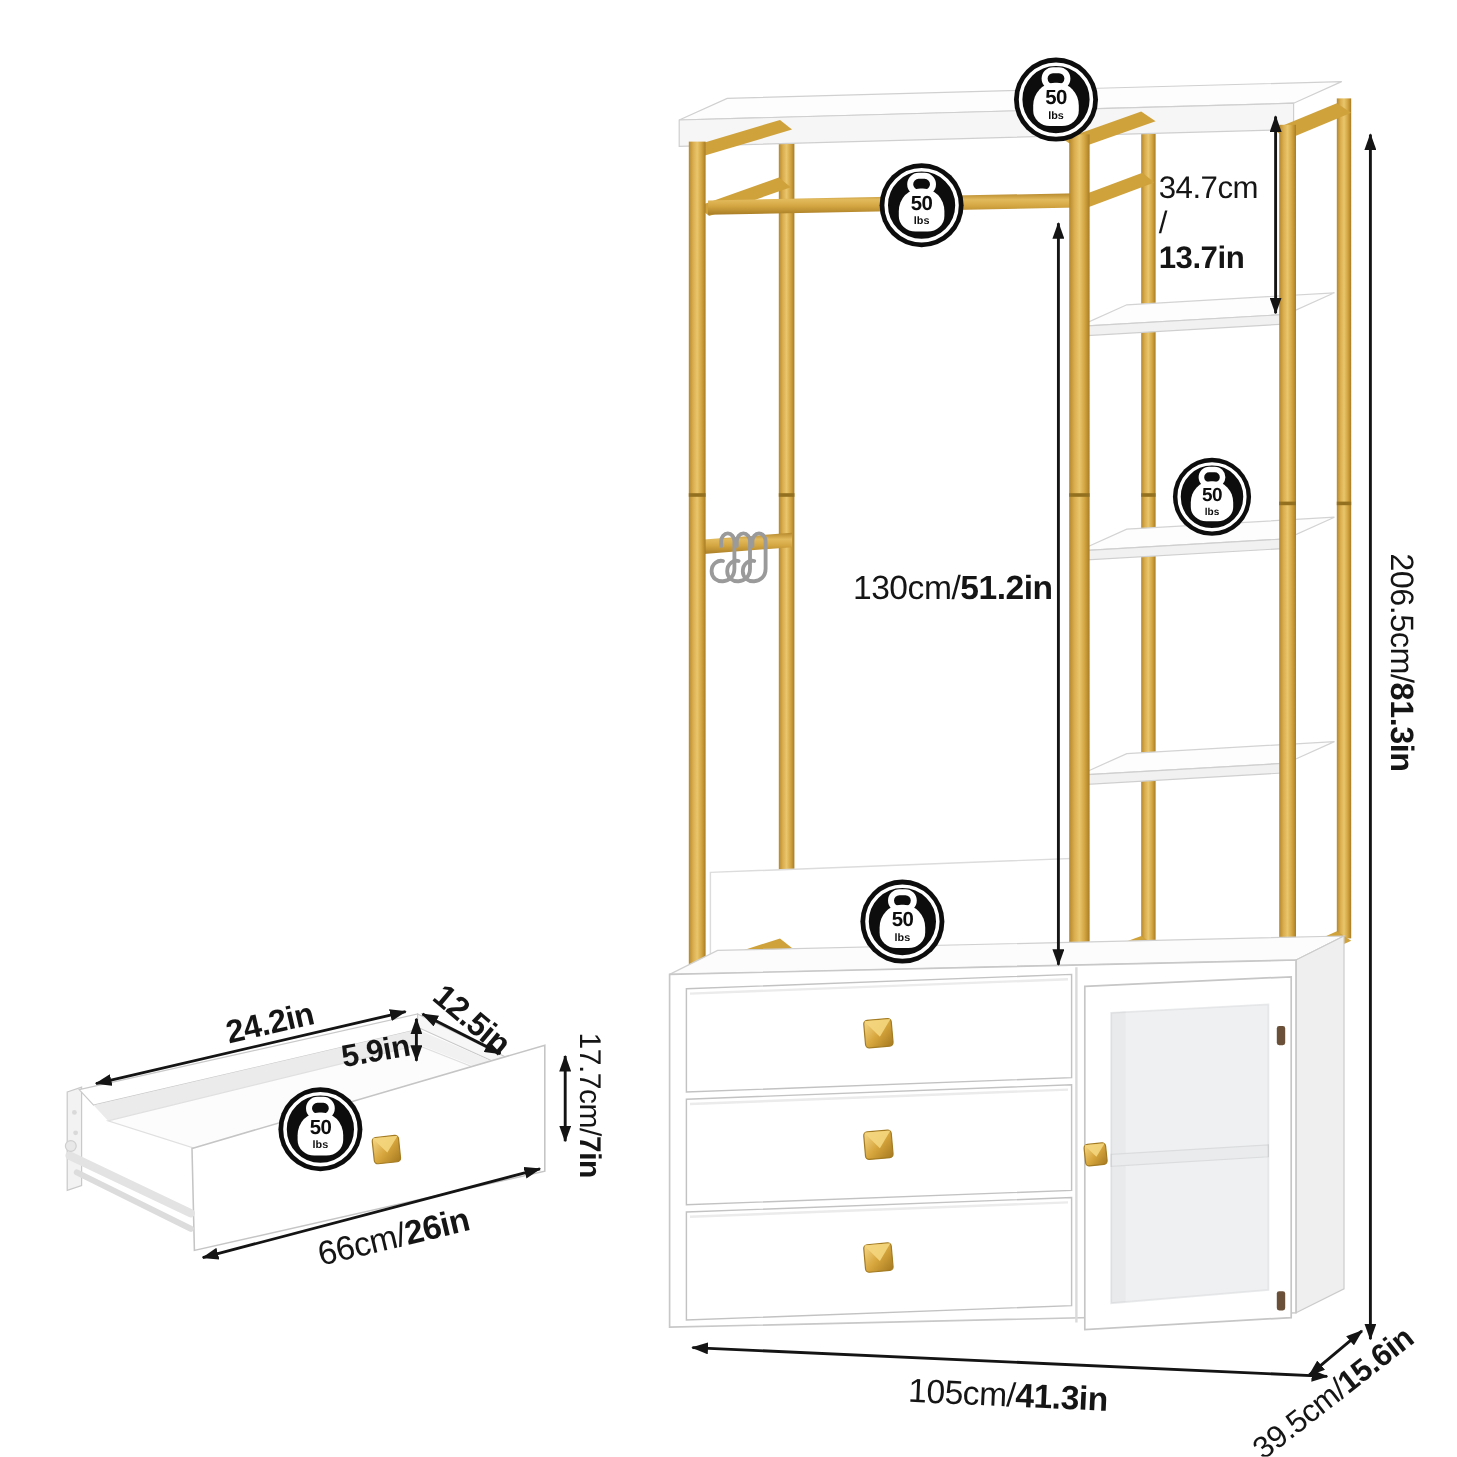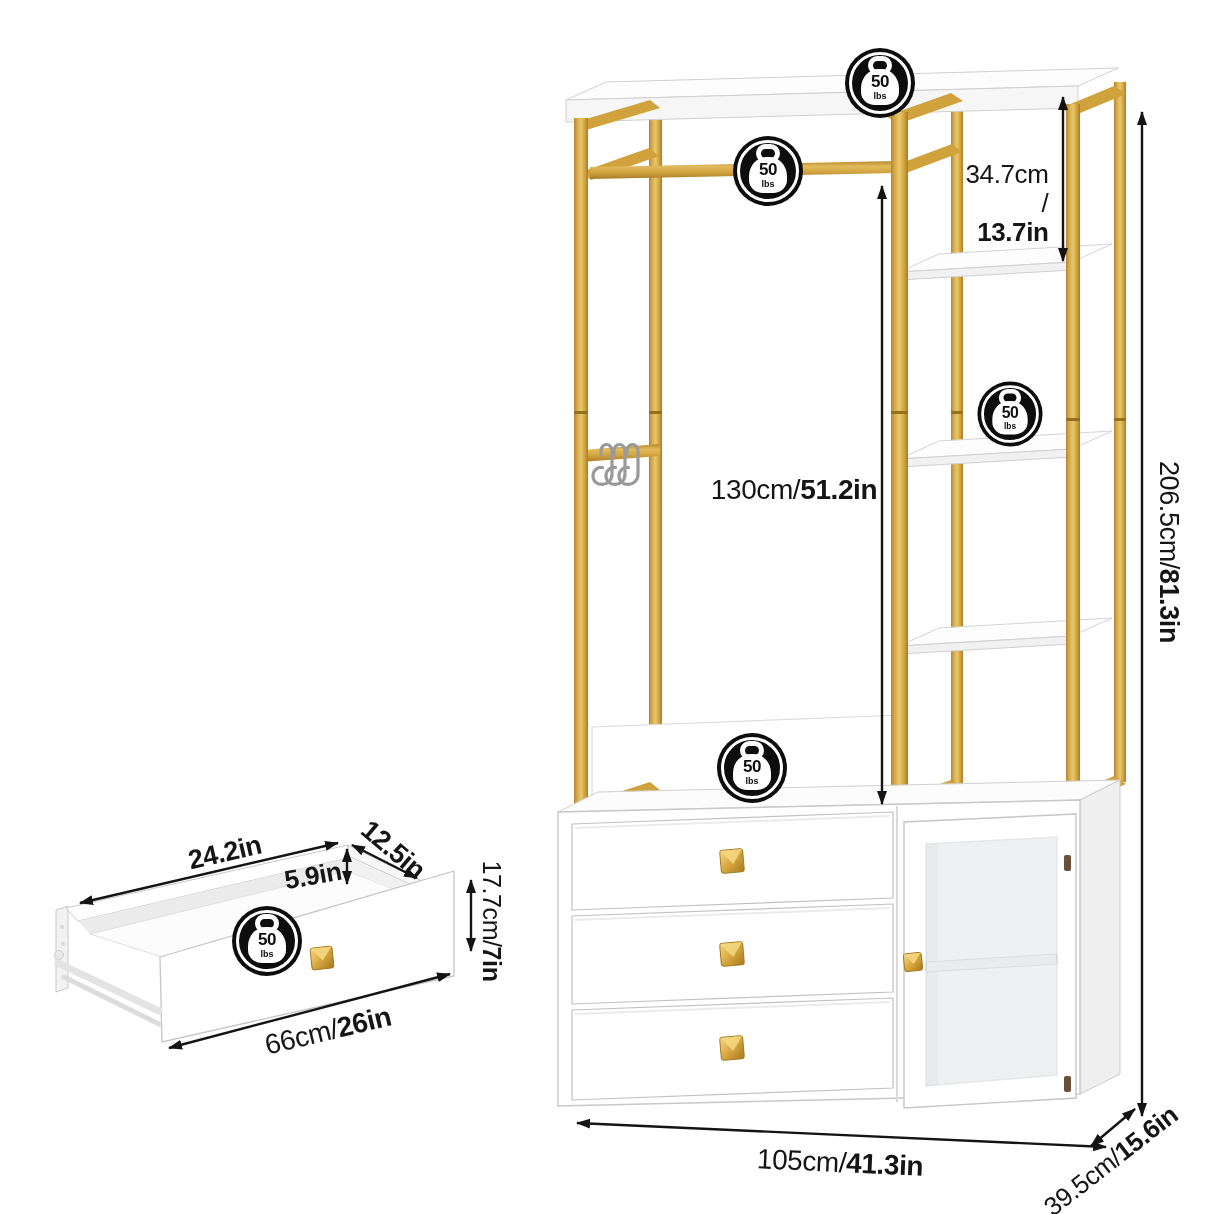--- a/index.html
+++ b/index.html
@@ -3,21 +3,21 @@
 <meta charset="utf-8">
 <style>
   html,body{margin:0;padding:0;background:#fff;}
   .canvas{position:relative;width:1214px;height:1214px;background:#ffffff;overflow:hidden;
           font-family:"Liberation Sans",sans-serif;}
   .layer{position:absolute;left:0;top:0;}
 
   
   .dim{position:absolute;white-space:nowrap;color:#151515;font-size:27px;letter-spacing:-0.4px;}
   .dim b{font-weight:700;}
-  .dim-block{text-align:right;line-height:1.12;margin-top:18px;}
+  .dim-block{text-align:left;line-height:1.12;}
 
   
   .badge{position:absolute;width:70px;height:70px;border-radius:50%;background:#0d0d0d;
          transform:translate(-50%,-50%);}
   .badge.sm{transform:translate(-50%,-50%) scale(.93);}
   .badge .ring{position:absolute;inset:4px;border:3px solid #ffffff;border-radius:50%;}
   .badge .kb-handle{position:absolute;top:8px;left:50%;width:24px;height:19px;margin-left:-12px;
          border:5px solid #ffffff;border-radius:10px;background:#0d0d0d;box-sizing:border-box;}
   .badge .kb-body{position:absolute;top:21px;left:50%;width:38px;height:36px;margin-left:-19px;
          background:#ffffff;border-radius:18px 18px 14px 14px / 19px 19px 13px 13px;}

